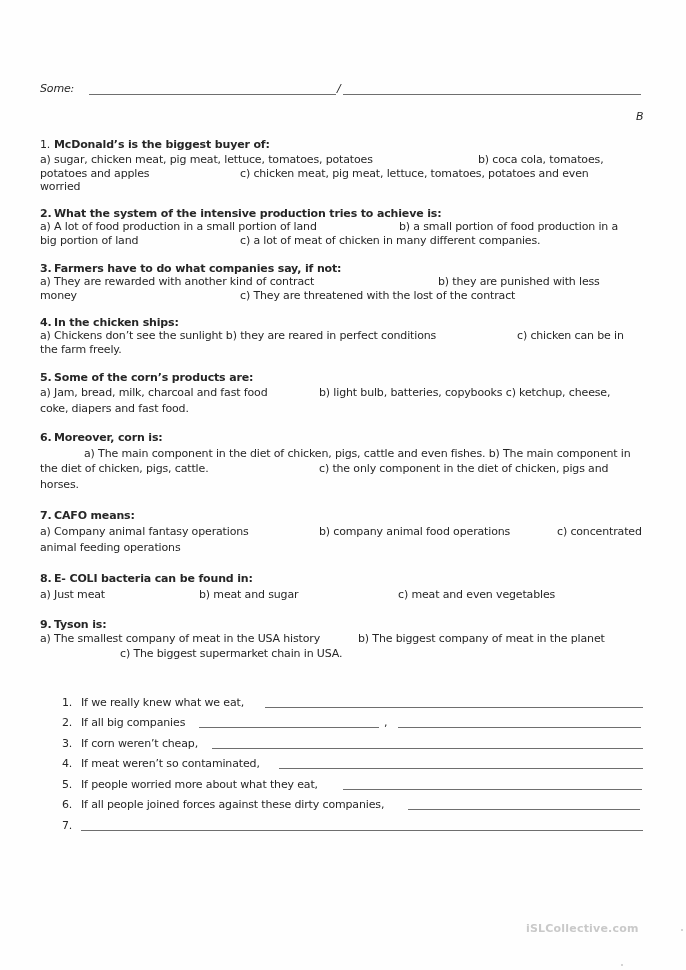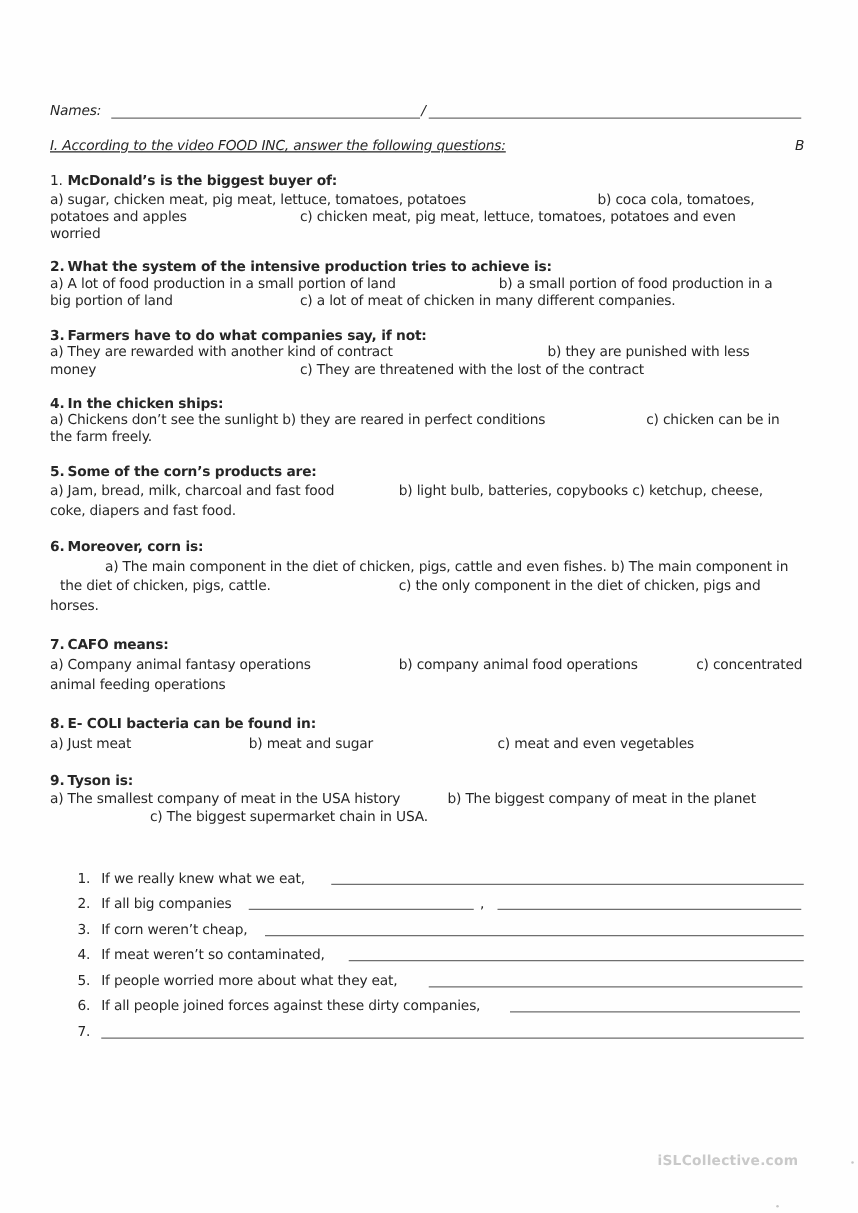--- a/index.html
+++ b/index.html
@@ -13,26 +13,25 @@
     .rule { position: absolute; height: 0; border-top: 1px solid #6e6e6e; }
     .watermark { position: absolute; left: 526px; top: 922px; font-size: 11px; font-weight: bold;
                  color: #c9c9c9; font-family: "DejaVu Sans", sans-serif; letter-spacing: 0.2px; }
     .dot { position: absolute; width: 2px; height: 2px; background: #c6c6c6; border-radius: 1px; }
   </style>
 </head>
 <body>
 
 <div class="page">
 
-  <span class="t i" style="left:40px; top:82px;">Names:</span>
+  <span class="t i" style="left:40px; top:82px;">Some:</span>
   <div class="rule" style="left:89px; top:94px; width:247px;"></div>
   <span class="t i" style="left:337px; top:82px;">/</span>
   <div class="rule" style="left:343px; top:94px; width:298px;"></div>
 
-  <span class="t i u" style="left:40px; top:110px;">I. According to the video FOOD INC, answer the following questions:</span>
   <span class="t i" style="left:636px; top:110px;">B</span>
 
   <div>
     <span class="t" style="left:40px; top:138px;">1.</span>
     <span class="t b" style="left:54px; top:138px;">McDonald’s is the biggest buyer of:</span>
     <span class="t" style="left:40px; top:153px;">a) sugar, chicken meat, pig meat, lettuce, tomatoes, potatoes</span>
     <span class="t" style="left:478px; top:153px;">b) coca cola, tomatoes,</span>
     <span class="t" style="left:40px; top:167px;">potatoes and apples</span>
     <span class="t" style="left:240px; top:167px;">c) chicken meat, pig meat, lettuce, tomatoes, potatoes and even</span>
     <span class="t" style="left:40px; top:180px;">worried</span>
@@ -69,21 +68,21 @@
     <span class="t b" style="left:54px; top:371px;">Some of the corn’s products are:</span>
     <span class="t" style="left:40px; top:386px;">a) Jam, bread, milk, charcoal and fast food</span>
     <span class="t" style="left:319px; top:386px;">b) light bulb, batteries, copybooks c) ketchup, cheese,</span>
     <span class="t" style="left:40px; top:402px;">coke, diapers and fast food.</span>
   </div>
 
   <div>
     <span class="t b" style="left:40px; top:431px;">6.</span>
     <span class="t b" style="left:54px; top:431px;">Moreover, corn is:</span>
     <span class="t" style="left:52px; top:447px;margin-left:32px;">a) The main component in the diet of chicken, pigs, cattle and even fishes.   b) The main component in</span>
-    <span class="t" style="left:40px; top:462px;margin-left:8px;">the diet of chicken, pigs, cattle.</span>
+    <span class="t" style="left:40px; top:462px;">the diet of chicken, pigs, cattle.</span>
     <span class="t" style="left:319px; top:462px;">c) the only component in the diet of chicken, pigs and</span>
     <span class="t" style="left:40px; top:478px;">horses.</span>
   </div>
 
   <div>
     <span class="t b" style="left:40px; top:509px;">7.</span>
     <span class="t b" style="left:54px; top:509px;">CAFO means:</span>
     <span class="t" style="left:40px; top:525px;">a) Company animal fantasy operations</span>
     <span class="t" style="left:319px; top:525px;">b) company animal food operations</span>
     <span class="t" style="left:557px; top:525px;">c) concentrated</span>

